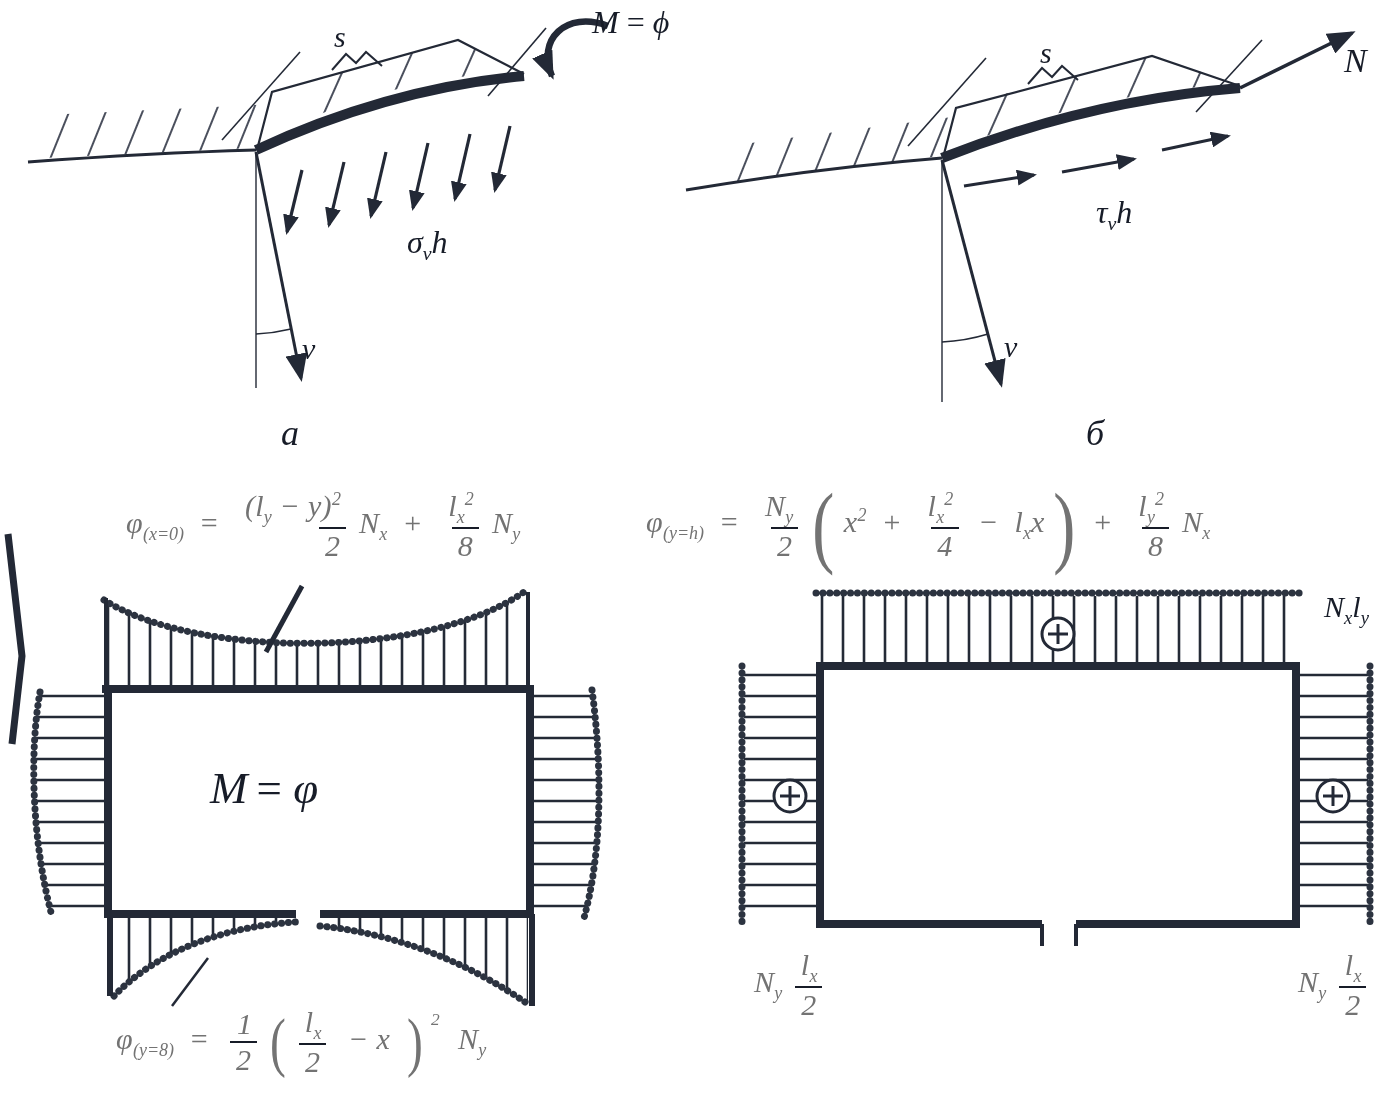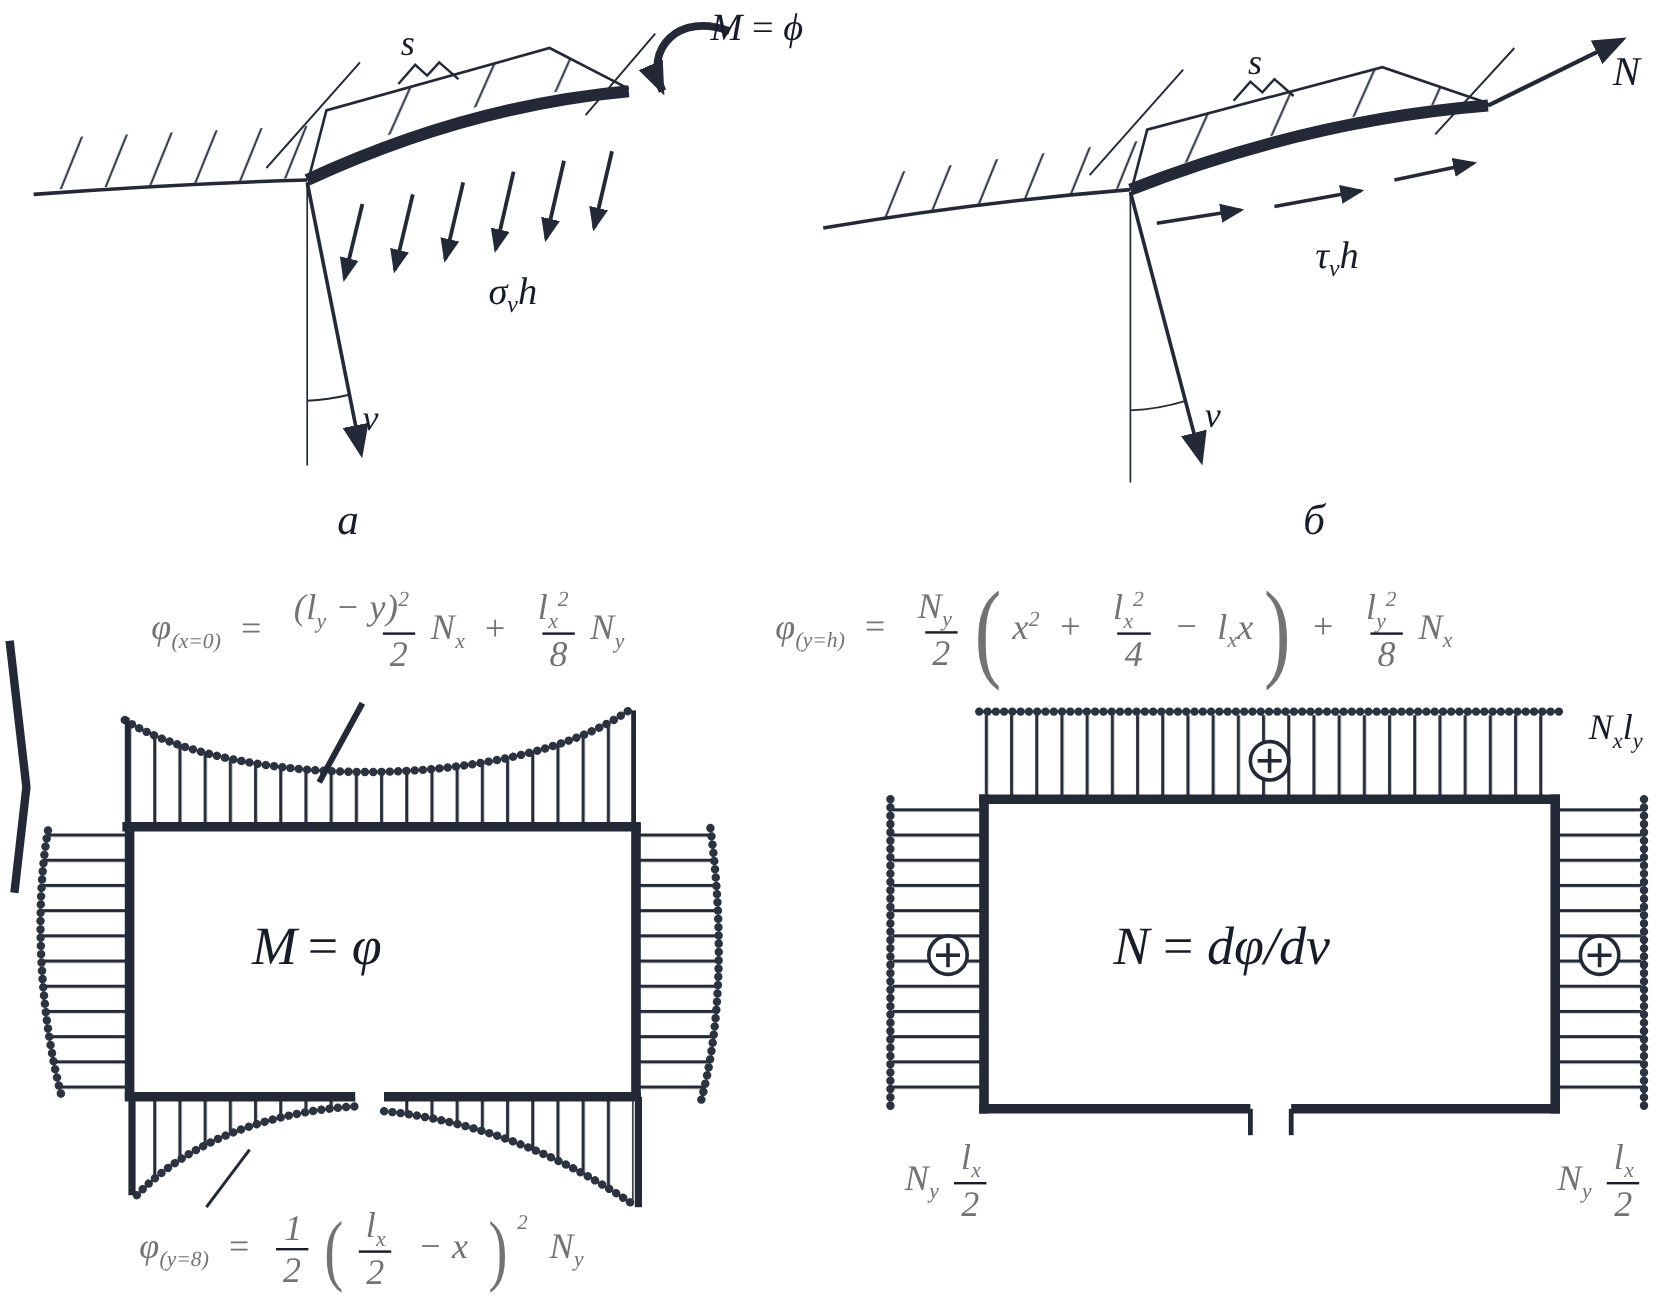--- a/index.html
+++ b/index.html
@@ -215,21 +215,20 @@
   <span class="op" style="font-style:normal">+</span>
   <span class="frac">
         <span class="num"><span>l</span><sub>y</sub><sup>2</sup></span>
         <span class="den">8</span>
       </span>
   <span>N</span><sub>x</sub>
 </div>
 
 <span class="lbl big" style="left:210px;top:762px"><span>M</span><span style="font-style:normal"> </span><span style="font-style:normal">=</span>&nbsp;<span>φ</span></span>
 
-<span class="lbl big" style="left:928px;top:762px"><span>N</span>&nbsp;<span style="font-style:normal">=</span>&nbsp;<span>dφ/dν</span></span>
 
 <div class="formula" style="left:116px;top:1005px">
   <span>φ</span><sub>(y=8)</sub>
   <span class="op" style="font-style:normal">=</span>
   <span class="frac">
         <span class="num">1</span>
         <span class="den">2</span>
       </span>
   <span class="bigp h1">(</span>
   <span class="frac">

